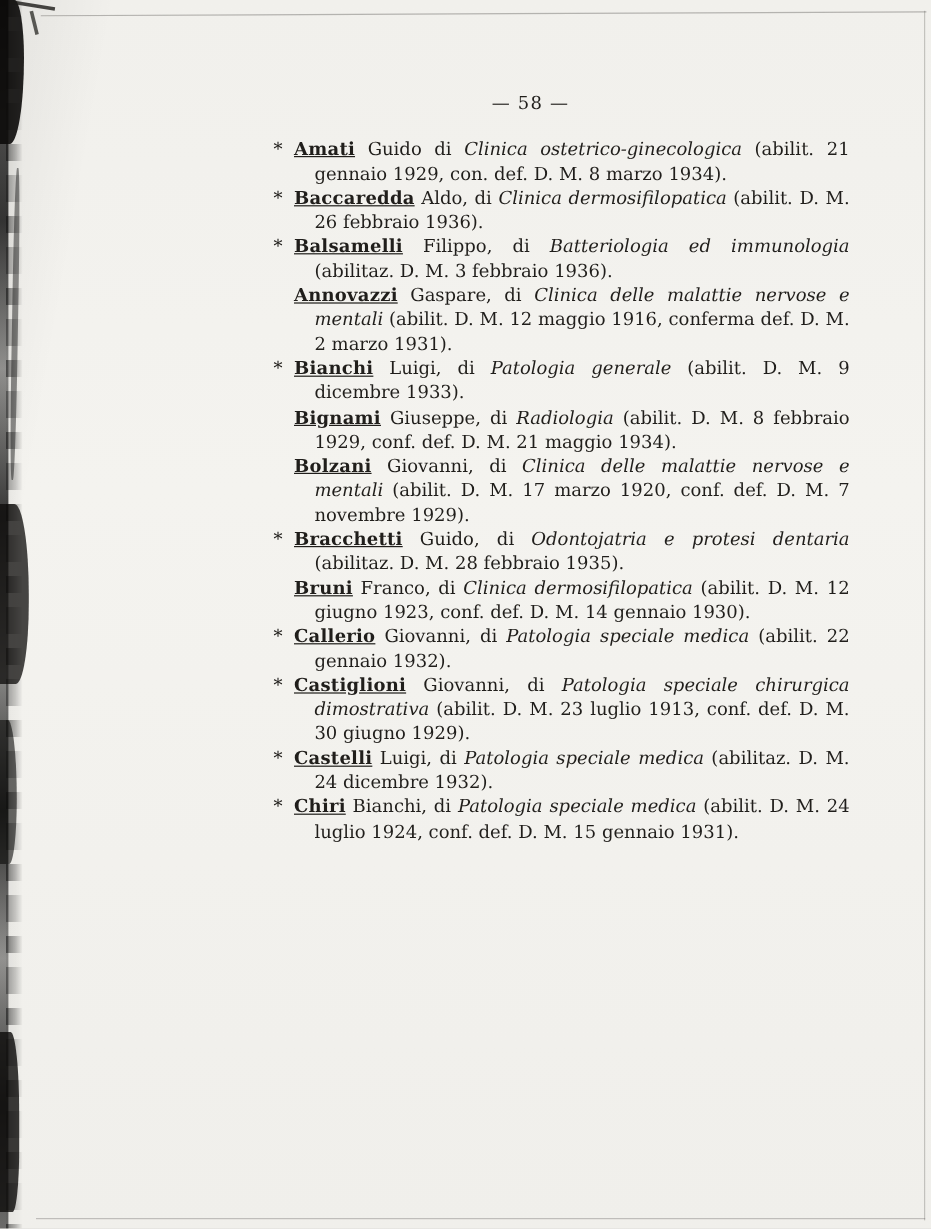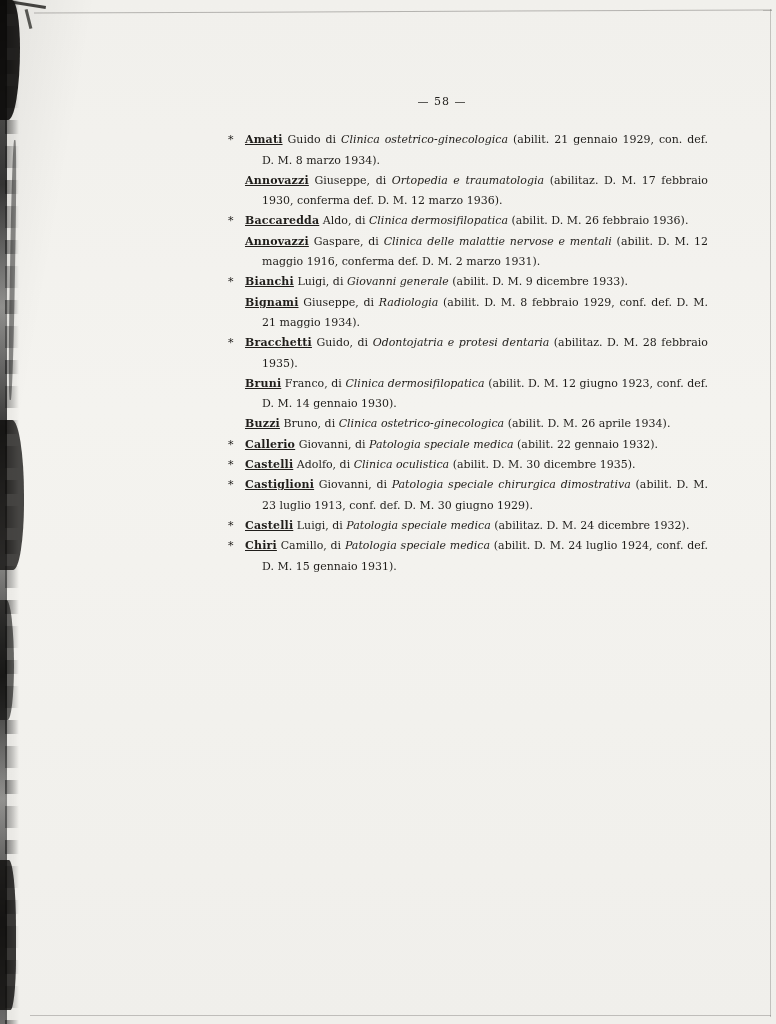--- a/index.html
+++ b/index.html
@@ -44,23 +44,23 @@
   .hook1 { position: absolute; left: 8px; top: 3px; width: 38px; height: 3px; background: #1a1916; transform: rotate(9deg); opacity: 0.8; }
   .hook2 { position: absolute; left: 27px; top: 9px; width: 3px; height: 20px; background: #1a1916; transform: rotate(-14deg); opacity: 0.7; }
   .edge-top { position: absolute; left: 34px; right: 4px; top: 11px; height: 1px; background: rgba(90,88,84,0.4); transform: rotate(-0.25deg); }
   .edge-right { position: absolute; right: 5px; top: 9px; bottom: 7px; width: 1px; background: rgba(110,108,104,0.35); }
   .edge-bottom { position: absolute; left: 30px; right: 5px; bottom: 8px; height: 1px; background: rgba(100,98,94,0.35); }
 
   
   .textblock {
     position: absolute;
     left: 228px;
-    top: 92px;
+    top: 76px;
     width: 480px;
-    font-size: 11px;
+    font-size: 15px;
     line-height: 20.3px;
   }
   .pageno {
     text-align: center;
     padding-right: 52px;
     margin-bottom: 18px;
     letter-spacing: 1px;
   }
   .entries { }
   .entry {
@@ -92,29 +92,28 @@
   <div class="hook1"></div>
   <div class="hook2"></div>
   <div class="edge-top"></div>
   <div class="edge-right"></div>
   <div class="edge-bottom"></div>
 
   <div class="textblock">
     <div class="pageno">— 58 —</div>
     <div class="entries">
         <div class="entry"><span class="star">*</span><span class="surname">Amati</span><span> Guido di </span><span class="discipline">Clinica ostetrico-ginecologica</span><span> (abilit. 21 gennaio 1929, con. def. D. M. 8 marzo 1934).</span></div>
-        <div class="entry"><span class="star"></span><span class="surname">Annovazzi</span><span> Giuseppe, di </span><span class="discipline">Ortopedia e traumatologia</span><span> (abilitaz. D. M. 17 febbraio 1930, conferma def. D. M. 12 marzo 1936).</span></div>
         <div class="entry"><span class="star">*</span><span class="surname">Baccaredda</span><span> Aldo, di </span><span class="discipline">Clinica dermosifilopatica</span><span> (abilit. D. M. 26 febbraio 1936).</span></div>
+        <div class="entry"><span class="star">*</span><span class="surname">Balsamelli</span><span> Filippo, di </span><span class="discipline">Batteriologia ed immunologia</span><span> (abilitaz. D. M. 3 febbraio 1936).</span></div>
         <div class="entry"><span class="star"></span><span class="surname">Annovazzi</span><span> Gaspare, di </span><span class="discipline">Clinica delle malattie nervose e mentali</span><span> (abilit. D. M. 12 maggio 1916, conferma def. D. M. 2 marzo 1931).</span></div>
-        <div class="entry"><span class="star">*</span><span class="surname">Bianchi</span><span> Luigi, di </span><span class="discipline">Giovanni generale</span><span> (abilit. D. M. 9 dicembre 1933).</span></div>
+        <div class="entry"><span class="star">*</span><span class="surname">Bianchi</span><span> Luigi, di </span><span class="discipline">Patologia generale</span><span> (abilit. D. M. 9 dicembre 1933).</span></div>
         <div class="entry"><span class="star"></span><span class="surname">Bignami</span><span> Giuseppe, di </span><span class="discipline">Radiologia</span><span> (abilit. D. M. 8 febbraio 1929, conf. def. D. M. 21 maggio 1934).</span></div>
+        <div class="entry"><span class="star"></span><span class="surname">Bolzani</span><span> Giovanni, di </span><span class="discipline">Clinica delle malattie nervose e mentali</span><span> (abilit. D. M. 17 marzo 1920, conf. def. D. M. 7 novembre 1929).</span></div>
         <div class="entry"><span class="star">*</span><span class="surname">Bracchetti</span><span> Guido, di </span><span class="discipline">Odontojatria e protesi dentaria</span><span> (abilitaz. D. M. 28 febbraio 1935).</span></div>
         <div class="entry"><span class="star"></span><span class="surname">Bruni</span><span> Franco, di </span><span class="discipline">Clinica dermosifilopatica</span><span> (abilit. D. M. 12 giugno 1923, conf. def. D. M. 14 gennaio 1930).</span></div>
-        <div class="entry"><span class="star"></span><span class="surname">Buzzi</span><span> Bruno, di </span><span class="discipline">Clinica ostetrico-ginecologica</span><span> (abilit. D. M. 26 aprile 1934).</span></div>
         <div class="entry"><span class="star">*</span><span class="surname">Callerio</span><span> Giovanni, di </span><span class="discipline">Patologia speciale medica</span><span> (abilit. 22 gennaio 1932).</span></div>
-        <div class="entry"><span class="star">*</span><span class="surname">Castelli</span><span> Adolfo, di </span><span class="discipline">Clinica oculistica</span><span> (abilit. D. M. 30 dicembre 1935).</span></div>
         <div class="entry"><span class="star">*</span><span class="surname">Castiglioni</span><span> Giovanni, di </span><span class="discipline">Patologia speciale chirurgica dimostrativa</span><span> (abilit. D. M. 23 luglio 1913, conf. def. D. M. 30 giugno 1929).</span></div>
         <div class="entry"><span class="star">*</span><span class="surname">Castelli</span><span> Luigi, di </span><span class="discipline">Patologia speciale medica</span><span> (abilitaz. D. M. 24 dicembre 1932).</span></div>
-        <div class="entry"><span class="star">*</span><span class="surname">Chiri</span><span> Camillo, di </span><span class="discipline">Patologia speciale medica</span><span> (abilit. D. M. 24 luglio 1924, conf. def. D. M. 15 gennaio 1931).</span></div>
+        <div class="entry"><span class="star">*</span><span class="surname">Chiri</span><span> Bianchi, di </span><span class="discipline">Patologia speciale medica</span><span> (abilit. D. M. 24 luglio 1924, conf. def. D. M. 15 gennaio 1931).</span></div>
       </div>
   </div>
 
 </div>
 
 </body></html>

